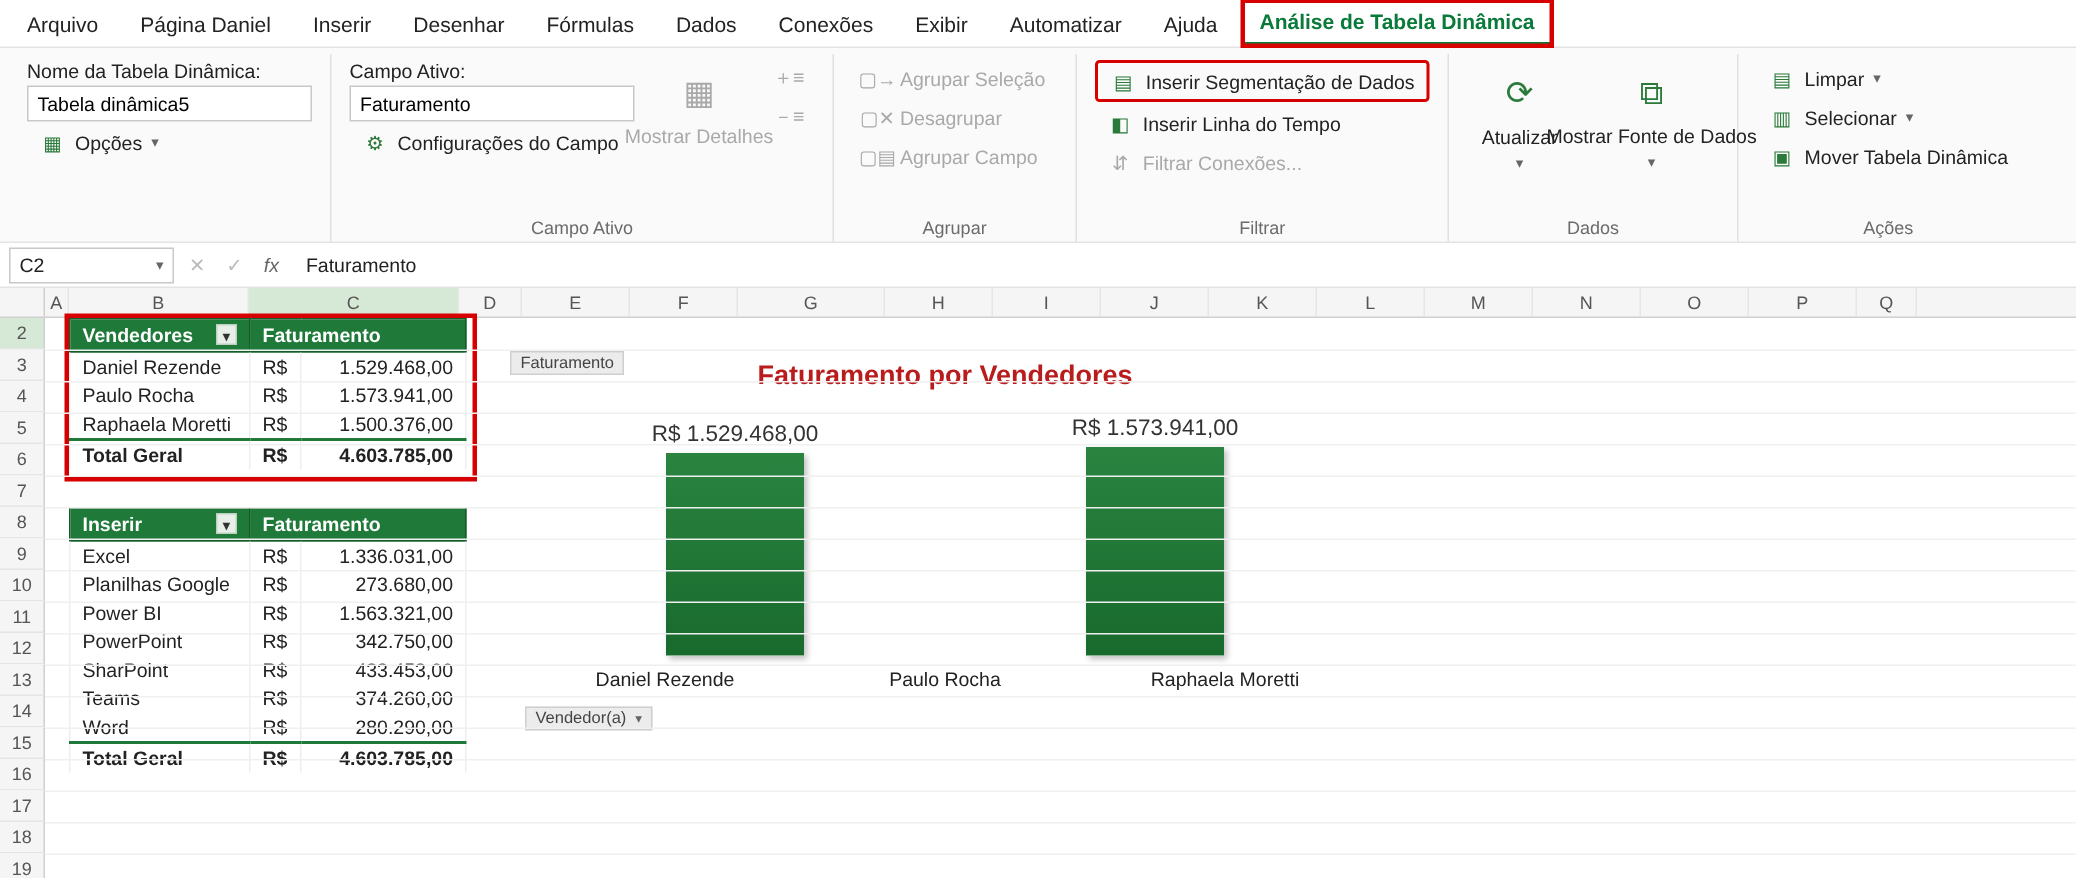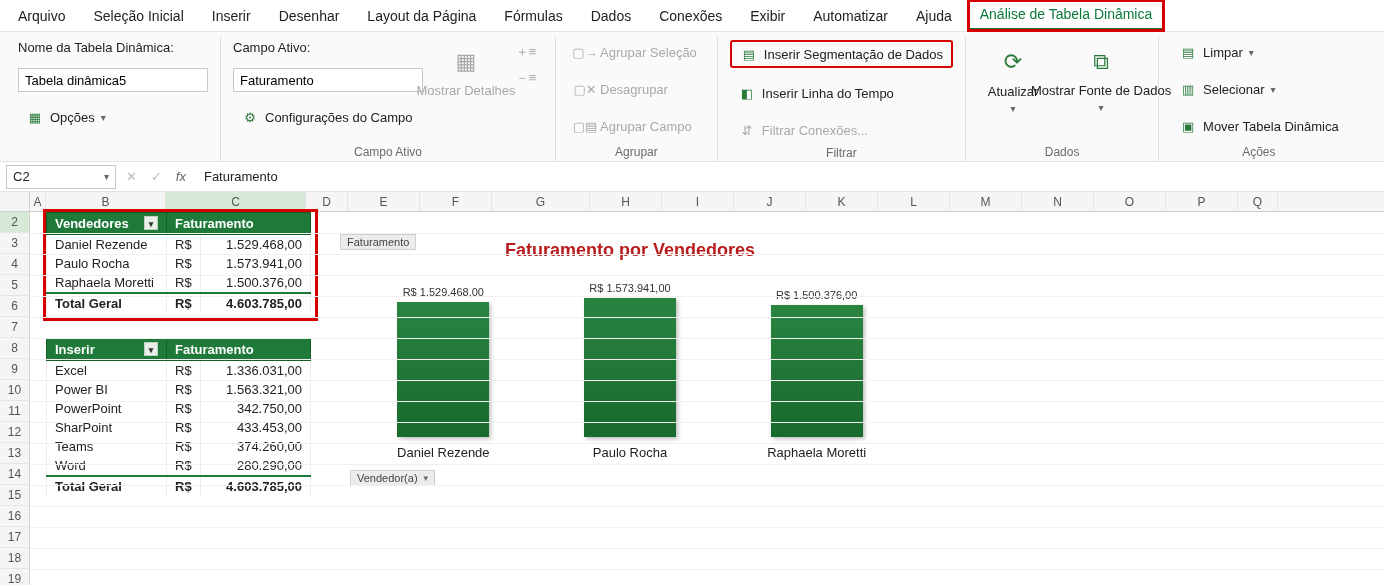--- a/index.html
+++ b/index.html
@@ -22,21 +22,21 @@
   }
   .menubar .menuitem {
     padding: 6px 12px;
     font-size: 14px;
     color: #222;
     cursor: pointer;
     white-space: nowrap;
   }
   .menubar .menuitem.active {
     color: #0a7a3b;
-    font-weight: 400;
+    font-weight: 700;
     border-bottom: 3px solid #0a7a3b;
     outline: 3px solid #d70000;
     outline-offset: -2px;
   }
 
   
   .ribbon {
     display: flex;
     align-items: stretch;
     background: #fafafa;
@@ -57,21 +57,21 @@
     text-align: center;
     color: #6b6b6b;
     font-size: 12px;
     padding-top: 4px;
   }
   .ribgroup .body {
     display: flex;
     gap: 8px;
     align-items: flex-start;
   }
-  .col { display: flex; flex-direction: column; gap: 13px; }
+  .col { display: flex; flex-direction: column; gap: 2px; }
   .smalllabel { font-size: 13px; color: #222; }
   .inputbox {
     height: 24px;
     border: 1px solid #c8c8c8;
     background: #fff;
     padding: 0 6px;
     font-size: 13px;
     min-width: 170px;
   }
   .ribbtn {
@@ -237,21 +237,21 @@
     position: relative;
     height: 170px;
     display: flex;
     justify-content: space-around;
     align-items: flex-end;
   }
   .barcol {
     display: flex; flex-direction: column; align-items: center;
     width: 140px;
   }
-  .barlabel-top { font-size: 11px; color: #333; margin-bottom: 4px; white-space: nowrap; }
+  .barlabel-top { font-size: 15px; color: #333; margin-bottom: 4px; white-space: nowrap; }
   .bar {
     width: 92px;
     background: linear-gradient(#2a8440,#186a2d);
     box-shadow: 2px 2px 4px rgba(0,0,0,.25);
   }
   .catlabels {
     display: flex; justify-content: space-around;
     margin-top: 8px;
     font-size: 13px;
   }
@@ -269,24 +269,23 @@
   .wA{width:16px}.wB{width:120px}.wC{width:140px}.wD{width:42px}
   .wE{width:72px}.wF{width:72px}.wG{width:98px}.wH{width:72px}
   .wI{width:72px}.wJ{width:72px}.wK{width:72px}.wL{width:72px}
   .wM{width:72px}.wN{width:72px}.wO{width:72px}.wP{width:72px}.wQ{width:40px}
 </style>
 </head>
 <body>
 
 <div class="menubar" id="menubar">
     <div class="menuitem">Arquivo</div>
-    <div class="menuitem">Seleção Inicial</div>
+    <div class="menuitem">Página Daniel</div>
     <div class="menuitem">Inserir</div>
     <div class="menuitem">Desenhar</div>
-    <div class="menuitem">Layout da Página</div>
     <div class="menuitem">Fórmulas</div>
     <div class="menuitem">Dados</div>
     <div class="menuitem">Conexões</div>
     <div class="menuitem">Exibir</div>
     <div class="menuitem">Automatizar</div>
     <div class="menuitem">Ajuda</div>
     <div class="menuitem active">Análise de Tabela Dinâmica</div>
   </div>
 
 <div class="ribbon">
@@ -536,20 +535,25 @@
             </th>
           </tr>
           </tbody>
             <tbody id="pivot2-body">
               <tr>
                 <td>Excel</td>
                 <td class="cur">R$</td>
                 <td class="num">1.336.031,00</td>
               </tr>
               <tr>
+                <td>Planilhas Google</td>
+                <td class="cur">R$</td>
+                <td class="num">273.680,00</td>
+              </tr>
+              <tr>
                 <td>Power BI</td>
                 <td class="cur">R$</td>
                 <td class="num">1.563.321,00</td>
               </tr>
               <tr>
                 <td>PowerPoint</td>
                 <td class="cur">R$</td>
                 <td class="num">342.750,00</td>
               </tr>
               <tr>
@@ -584,24 +588,20 @@
         </div>
         <div class="charttitle">Faturamento por Vendedores</div>
         <div class="bars" id="bars">
             <div class="barcol">
               <div class="barlabel-top">R$ 1.529.468,00</div>
               <div class="bar" style="height:135px"></div>
             </div>
             <div class="barcol">
               <div class="barlabel-top">R$ 1.573.941,00</div>
               <div class="bar" style="height:139px"></div>
-            </div>
-            <div class="barcol">
-              <div class="barlabel-top">R$ 1.500.376,00</div>
-              <div class="bar" style="height:132px"></div>
             </div>
           </div>
         <div class="catlabels" id="catlabels">
             <div style="width: 140px; text-align: center;">Daniel Rezende</div>
             <div style="width: 140px; text-align: center;">Paulo Rocha</div>
             <div style="width: 140px; text-align: center;">Raphaela Moretti</div>
           </div>
         <div style="margin-top:10px">
           <span class="axispill">
             <span>Vendedor(a)</span>

